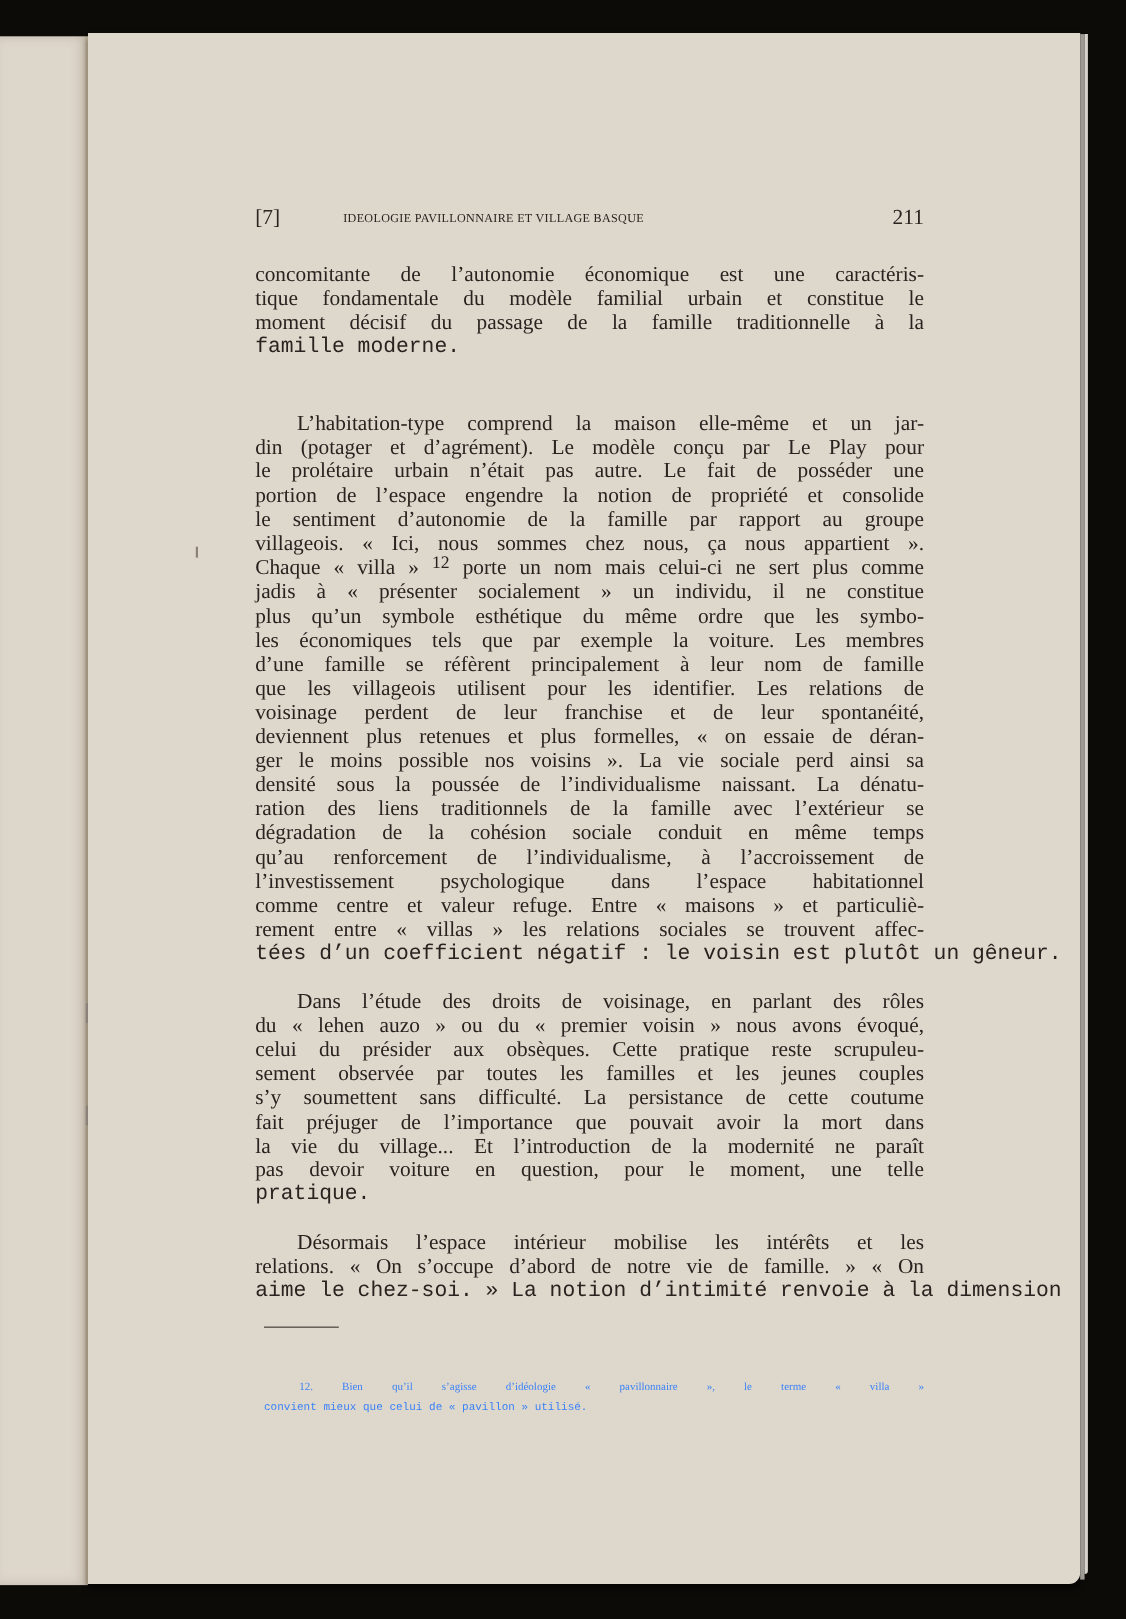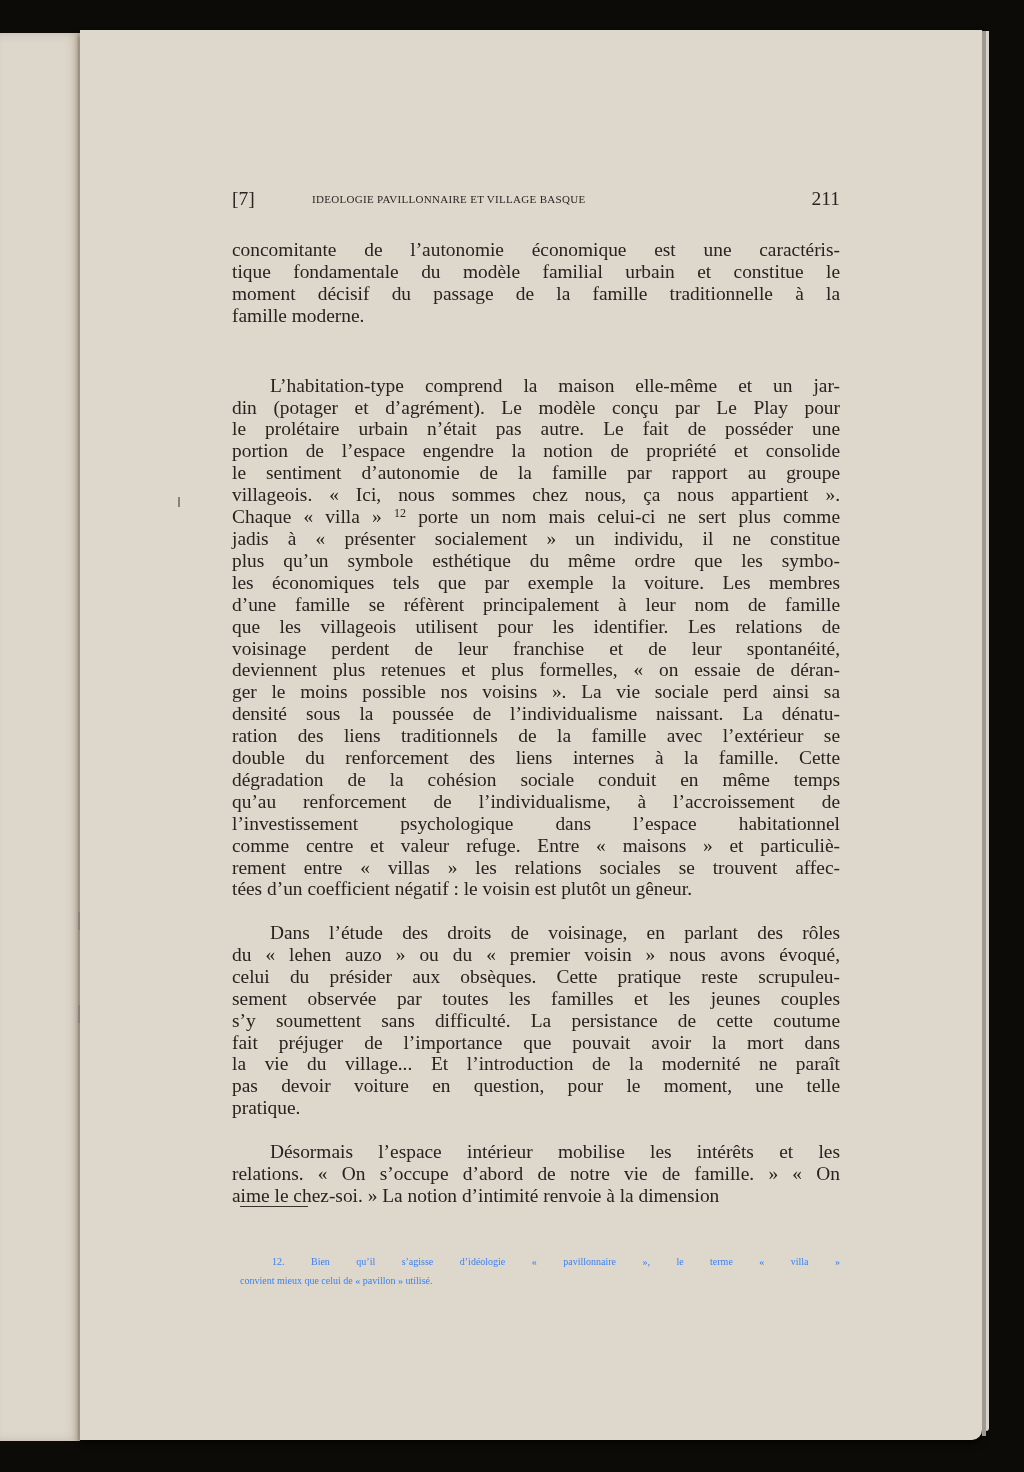--- a/index.html
+++ b/index.html
@@ -39,22 +39,22 @@
   .rh-title { position: absolute; left: 80px; top: 0; font-size: 11px; letter-spacing: 0.3px; }
   .rh-page { position: absolute; right: 0; top: 0; }
   .body-text {
     position: absolute; left: 232px; top: 239px; width: 608px;
     color: #28231f; font-size: 19.4px; line-height: 21.9px;
   }
   .para { margin: 0; text-align: justify; text-align-last: left; }
   .para.indent { text-indent: 38px; }
   .para + .para { margin-top: 21.6px; }
   .line { display: block; text-align: justify; text-align-last: justify; white-space: nowrap; }
-  .line.last { text-align-last: left; }
-  sup.fnref { font-size: 12px; vertical-align: 6px; line-height: 0; }
+  .line.last { text-align-last: left; font-family: Liberation Mono, monospace; }
+  sup.fnref { font-size: 16px; vertical-align: 6px; line-height: 0; }
   .footnote-rule {
     position: absolute; left: 240px; top: 1206px; width: 68px; height: 1px; background: #3a332d;
   }
   .footnote {
     position: absolute; left: 240px; top: 1252px; width: 600px;
     color: #3b82f6; font-size: 10px; line-height: 19px;
   }
   .footnote .line { text-align-last: justify; }
   .footnote .line.last { text-align-last: left; }
   .footnote .first { padding-left: 32px; }
@@ -96,21 +96,20 @@
       <span class="line">jadis à « présenter socialement » un individu, il ne constitue</span>
       <span class="line">plus qu’un symbole esthétique du même ordre que les symbo-</span>
       <span class="line">les économiques tels que par exemple la voiture. Les membres</span>
       <span class="line">d’une famille se réfèrent principalement à leur nom de famille</span>
       <span class="line">que les villageois utilisent pour les identifier. Les relations de</span>
       <span class="line">voisinage perdent de leur franchise et de leur spontanéité,</span>
       <span class="line">deviennent plus retenues et plus formelles, « on essaie de déran-</span>
       <span class="line">ger le moins possible nos voisins ». La vie sociale perd ainsi sa</span>
       <span class="line">densité sous la poussée de l’individualisme naissant. La dénatu-</span>
       <span class="line">ration des liens traditionnels de la famille avec l’extérieur se</span>
-      <span class="line">double du renforcement des liens internes à la famille. Cette</span>
       <span class="line">dégradation de la cohésion sociale conduit en même temps</span>
       <span class="line">qu’au renforcement de l’individualisme, à l’accroissement de</span>
       <span class="line">l’investissement psychologique dans l’espace habitationnel</span>
       <span class="line">comme centre et valeur refuge. Entre « maisons » et particuliè-</span>
       <span class="line">rement entre « villas » les relations sociales se trouvent affec-</span>
       <span class="line last">tées d’un coefficient négatif : le voisin est plutôt un gêneur.</span>
     </div>
     <div class="para indent" style="text-indent: 0px;">
       <span class="line" style="padding-left: 38px;">Dans l’étude des droits de voisinage, en parlant des rôles</span>
       <span class="line">du « lehen auzo » ou du « premier voisin » nous avons évoqué,</span>

